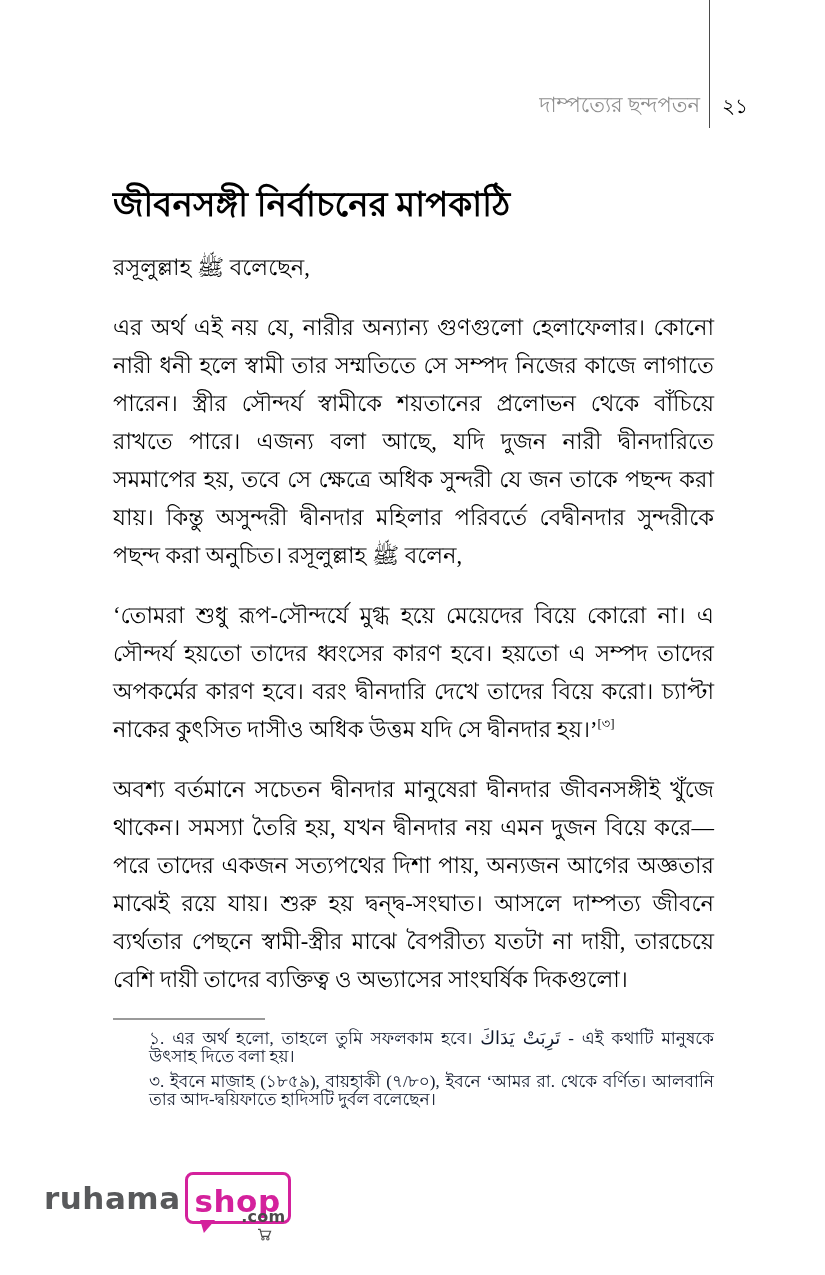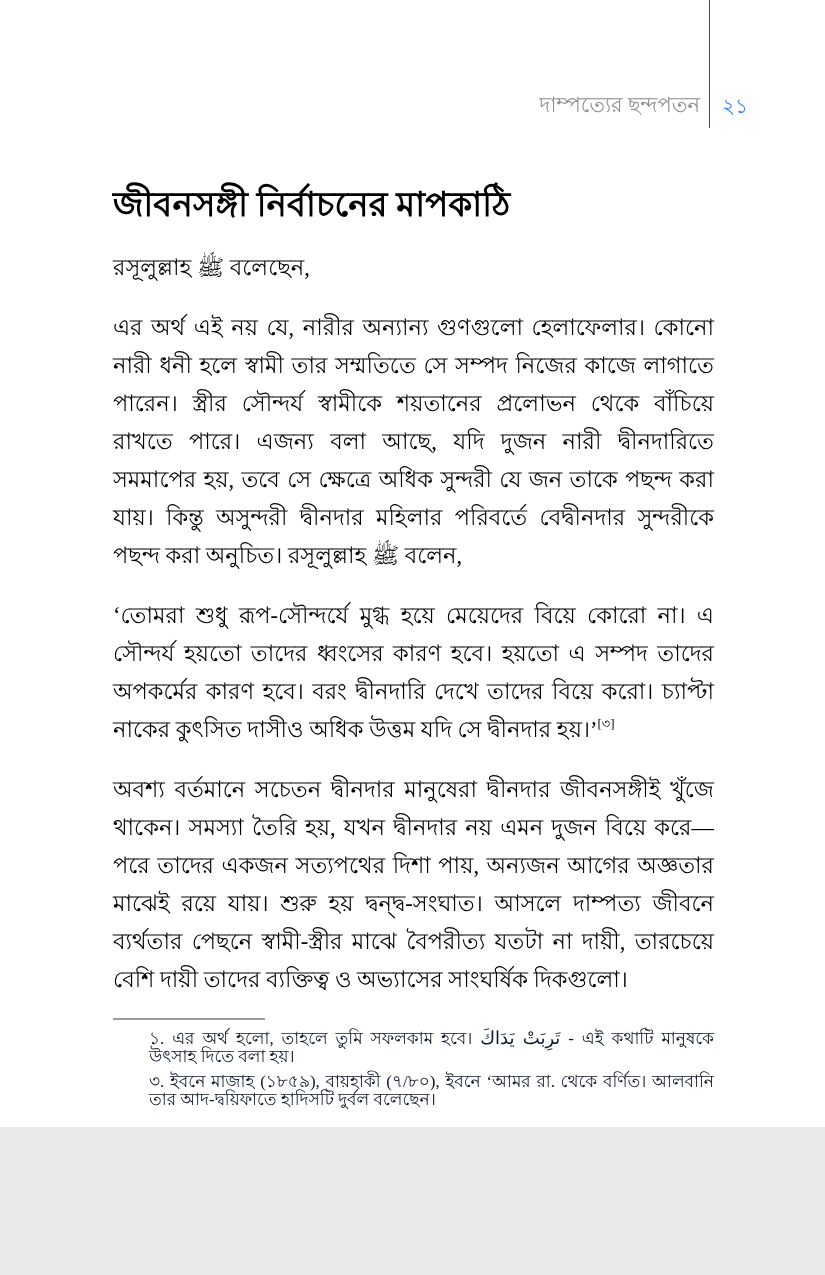--- a/index.html
+++ b/index.html
@@ -2,21 +2,21 @@
 <html><head>
 <meta charset="utf-8">
 <style>
   * { box-sizing: border-box; margin: 0; padding: 0; }
   html, body { background: #e9e9e9; }
   body { font-family: "Liberation Serif", serif; }
 
   .page {
     position: relative;
     width: 825px;
-    height: 1127px;
+    height: 1275px;
     margin: 0 auto;
     background: #ffffff;
     overflow: hidden;
     color: #1b1b1b;
   }
 
   
   .running-header {
     position: absolute;
     top: 0; left: 0;
@@ -33,21 +33,21 @@
     line-height: 1;
     padding-bottom: 12px;
     padding-right: 9px;
   }
   .running-header .vrule {
     width: 1px;
     height: 128px;
     background: #4a4a4a;
   }
   .running-header .pageno {
-    color: #3b82f6;
+    color: #000000;
     font-size: 20px;
     line-height: 1;
     padding-bottom: 12px;
     padding-left: 12px;
     min-width: 30px;
   }
 
   
   .content {
     position: absolute;

